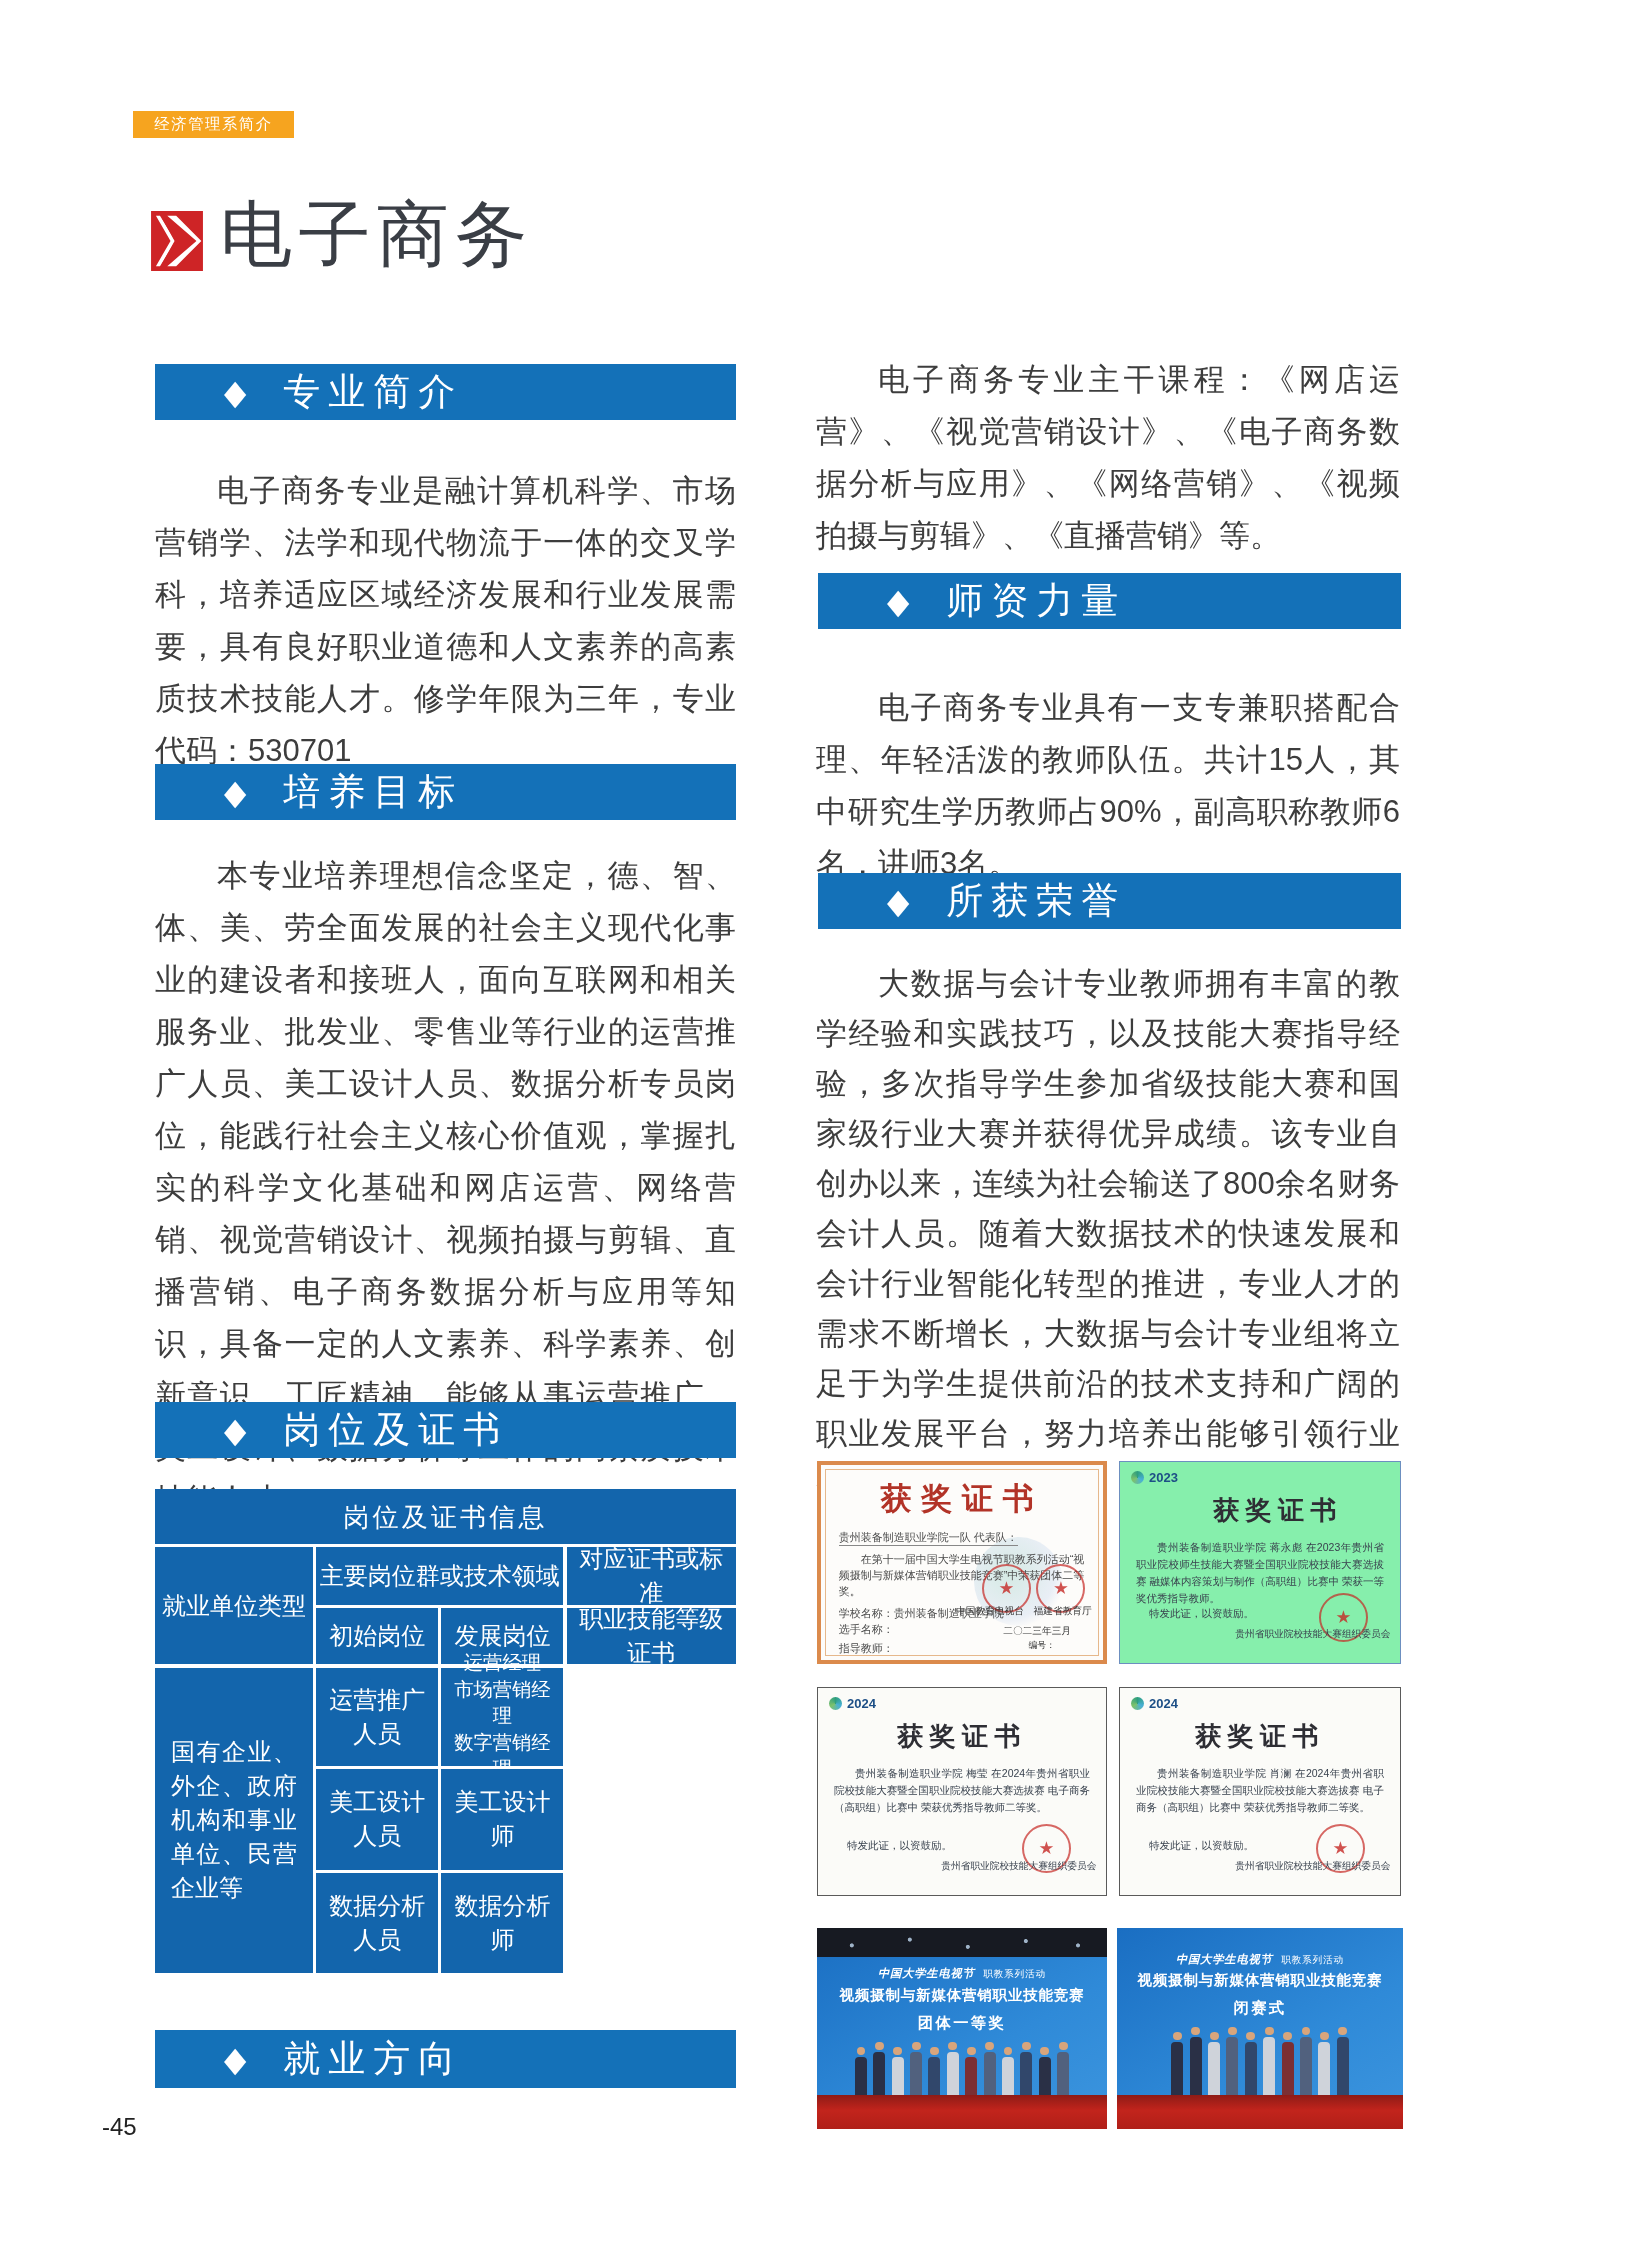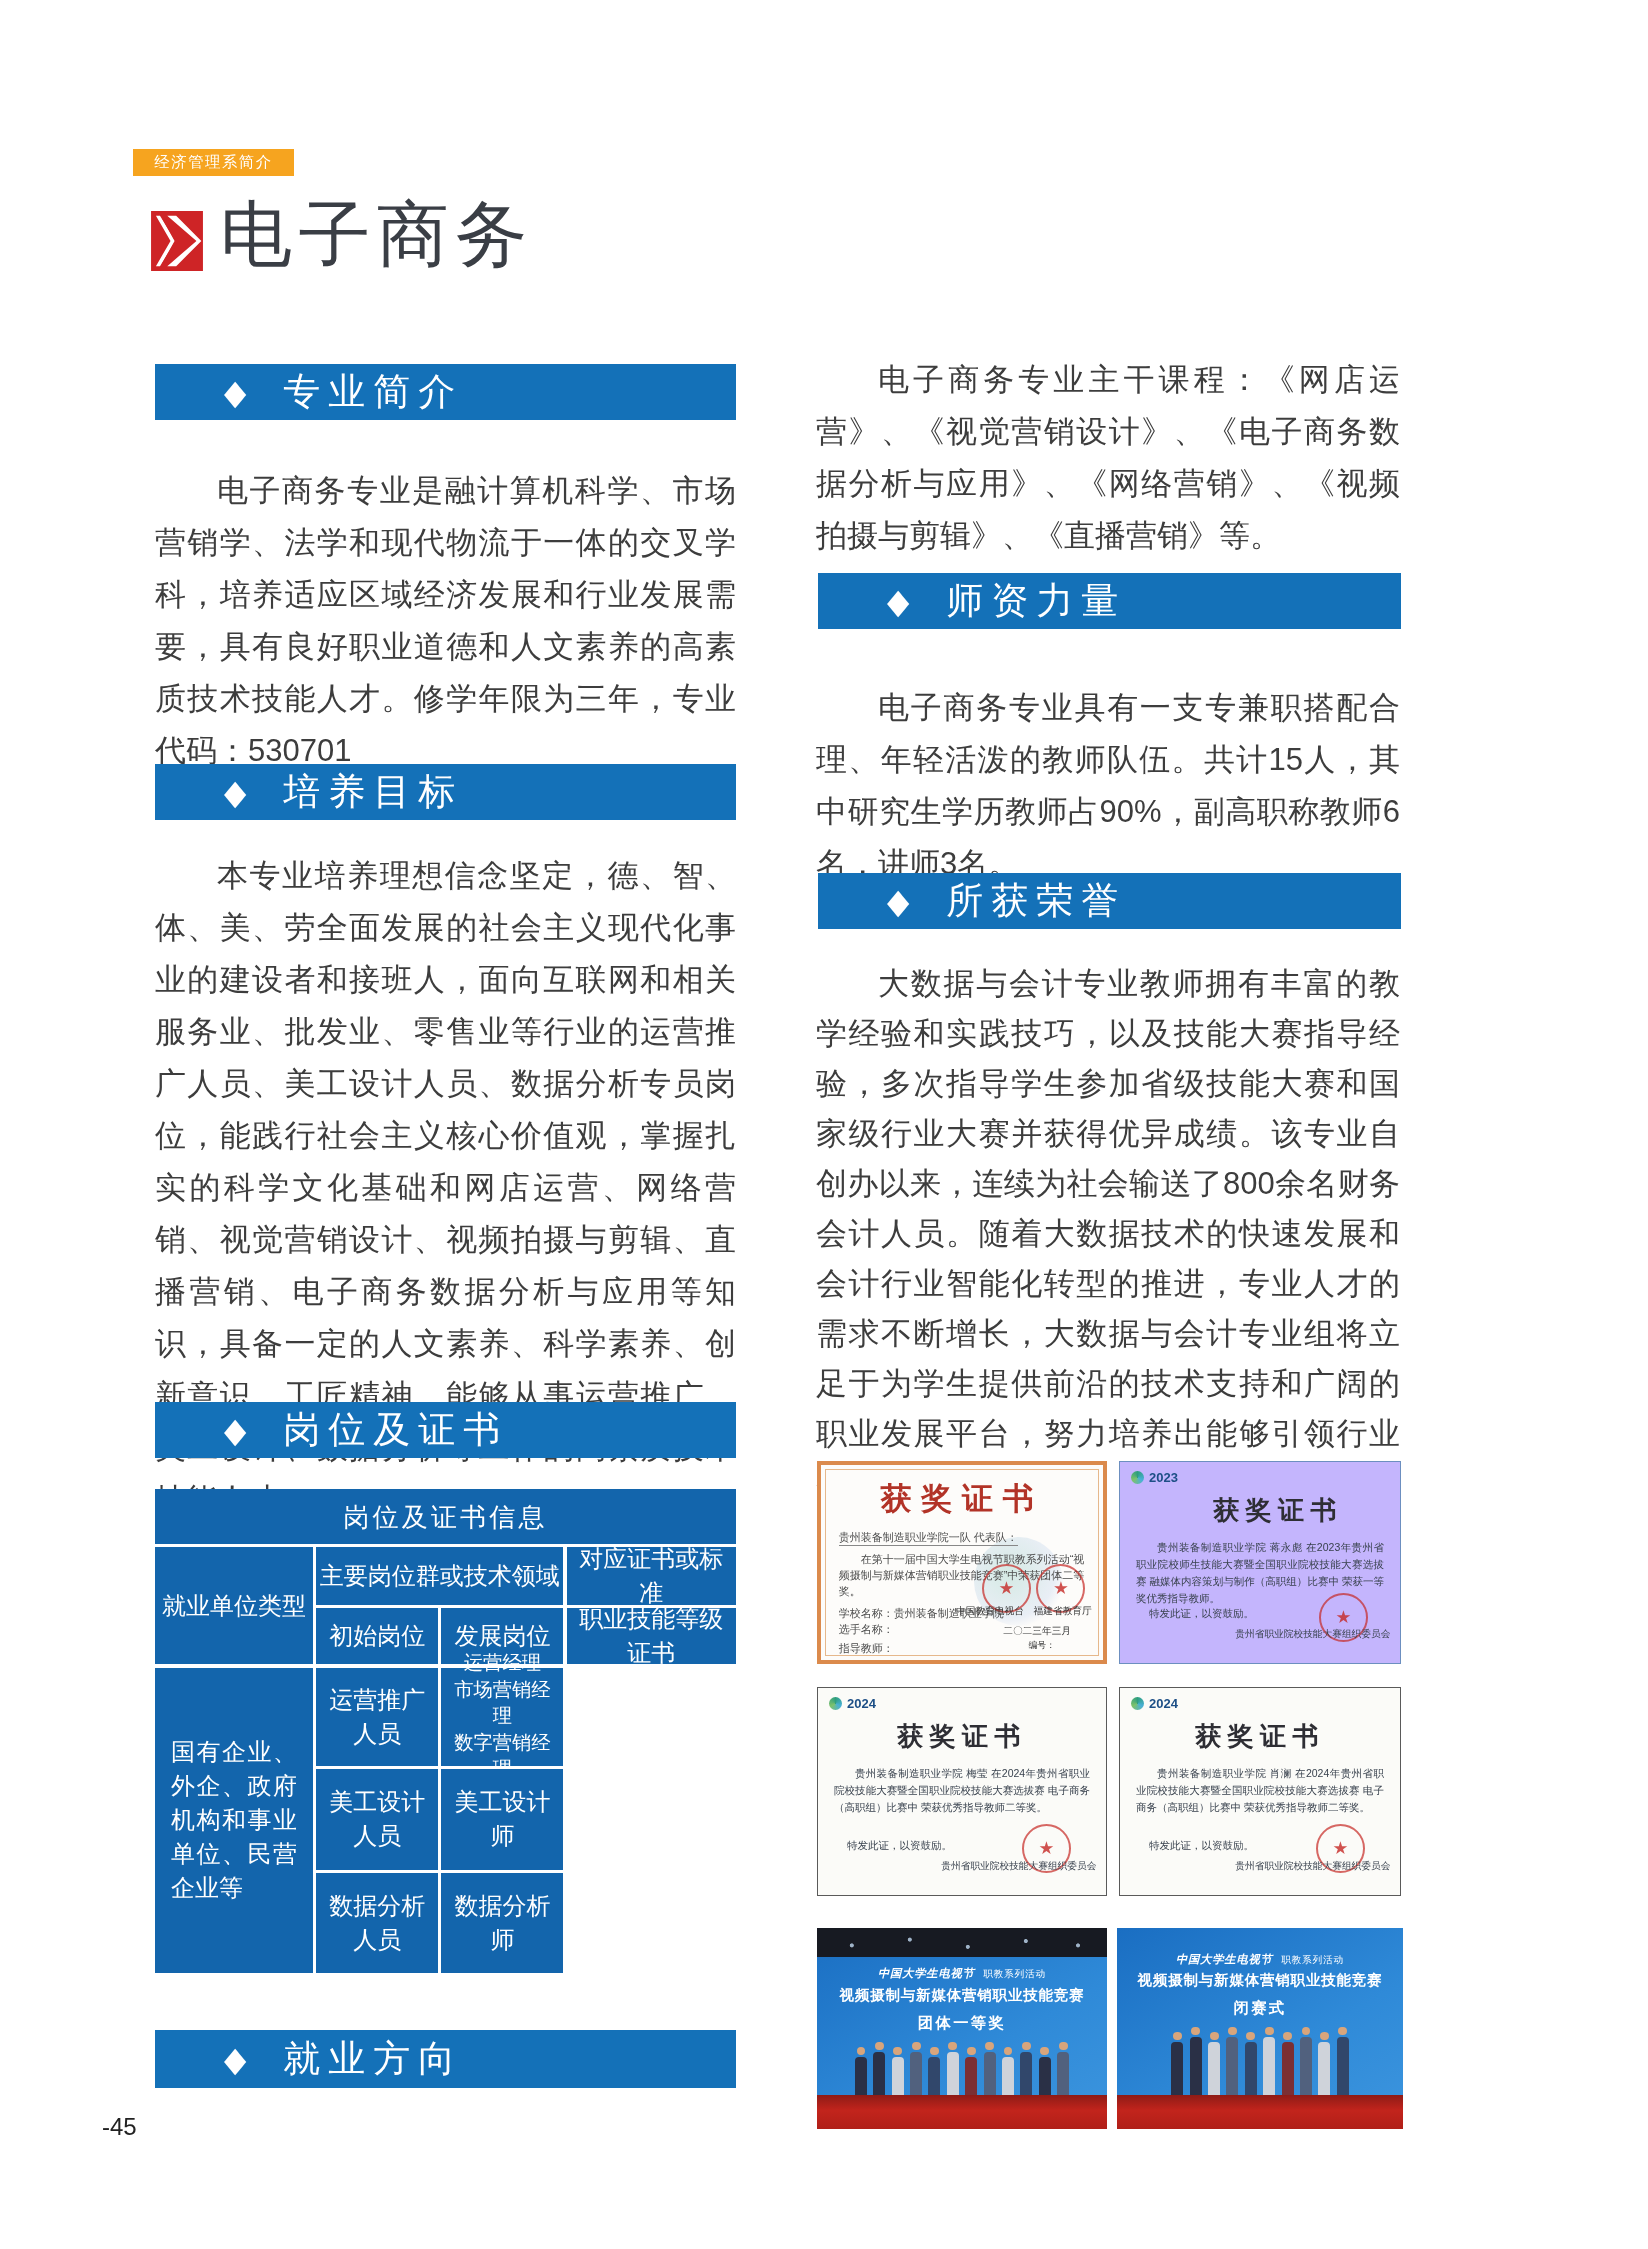--- a/index.html
+++ b/index.html
@@ -2,21 +2,21 @@
 <html style="font-size:13px"><head>
 <meta charset="utf-8">
 <style>
   html,body{margin:0;padding:0;background:#ffffff;}
   .page{position:relative;width:1648px;height:2250px;background:#fff;overflow:hidden;
         font-family:"Liberation Sans",sans-serif;}
 
   
   .dept-tag{position:absolute;left:133px;top:111px;width:161px;height:27px;background:#F6A41F;
             color:#fff;font-size:15.3px;letter-spacing:1.6px;display:flex;align-items:center;justify-content:center;
-            font-family:"DejaVu Serif",serif;margin-top:38px;}
+            font-family:"DejaVu Serif",serif;}
 
   
   .title-icon{position:absolute;left:151px;top:211px;width:52px;height:60px;}
   .page-title{position:absolute;left:220px;top:200px;font-size:72px;line-height:69px;color:#3A3E45;
               font-family:"DejaVu Serif",serif;letter-spacing:6.4px;}
 
   
   .sec{position:absolute;width:581px;height:56px;background:#1471B8;color:#fff;display:flex;align-items:center;
        padding-left:69px;box-sizing:border-box;font-family:"DejaVu Serif",serif;font-size:37px;letter-spacing:8px;}
   .sec .dia{font-size:29px;letter-spacing:0;margin-right:37px;transform:scaleY(1.2);}
@@ -47,21 +47,21 @@
                text-align:left;}
   .cert-line{border-bottom:0.8px solid #888;display:inline-block;min-width:48px;}
   .watermark{position:absolute;right:40px;top:72px;width:89px;height:89px;border-radius:50%;
              background:radial-gradient(circle at 40% 40%, rgba(90,180,160,.25), rgba(120,160,220,.15) 60%, transparent 75%);}
   .seal{position:absolute;width:45px;height:45px;border:2.4px solid rgba(198,40,36,.7);border-radius:50%;
         color:rgba(198,40,36,.8);display:flex;align-items:center;justify-content:center;font-size:17.7px;}
   .cert-a-issuer{position:absolute;left:0;right:11.3px;bottom:42px;text-align:right;font-size:9.7px;color:#333;}
   .cert-a-date{position:absolute;right:32px;bottom:22.5px;font-size:9.7px;color:#333;}
   .cert-a-serial{position:absolute;right:48px;bottom:8px;font-size:8.9px;color:#333;}
 
-  .cert-blue{border:1.6px solid #6C8FC0;background:#c4b5fd;padding-left:36px;}
+  .cert-blue{border:1.6px solid #6C8FC0;background:#86efac;padding-left:36px;}
   .cert-mono{border:1.6px solid #5a5a5a;background:#FBFBF8;}
   .cert-logo-row{position:absolute;left:11.3px;top:8px;display:flex;align-items:center;gap:4.8px;}
   .logo-dot{width:13px;height:13px;border-radius:50%;background:conic-gradient(#2e9e7e,#49b0d8,#7ec26b,#2e9e7e);}
   .logo-year{font-size:13px;font-weight:bold;color:#1d4f86;}
   .cert-b-title{margin-top:31px;text-align:center;font-family:"DejaVu Serif",serif;font-weight:bold;
                 font-size:26px;letter-spacing:6.4px;color:#2e2e34;}
   .cert-b-body{position:absolute;left:16px;right:16px;top:77px;font-size:10.5px;line-height:17px;color:#39424e;
                text-align:justify;text-indent:2em;}
   .cert-note{position:absolute;left:29px;bottom:42px;font-size:10.5px;color:#39424e;}
   .cert-issuer{position:absolute;right:9.7px;bottom:22.5px;font-size:9.7px;color:#39424e;text-align:right;}

